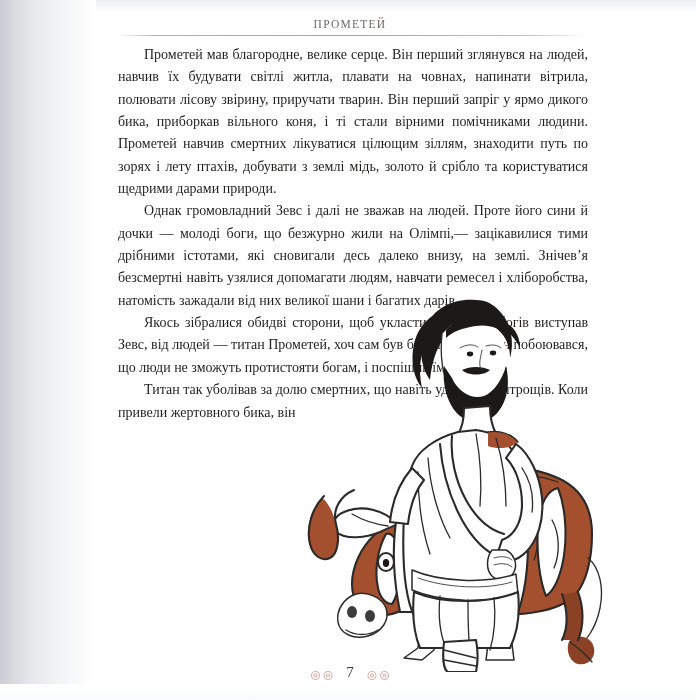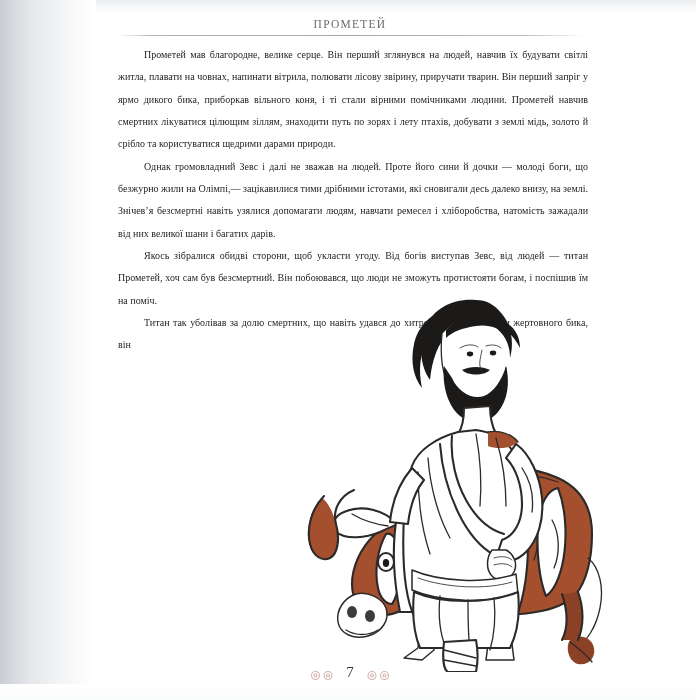--- a/index.html
+++ b/index.html
@@ -64,21 +64,21 @@
     background: linear-gradient(to right,
         rgba(190,188,186,0) 0%, #b7b2ae 8%, #a9a4a0 50%, #c3bfbb 88%, rgba(190,188,186,0) 100%);
   }
 
   
   .textblock {
     position: absolute;
     left: 118px;
     top: 44px;
     width: 470px;
-    font-size: 10px;
+    font-size: 14px;
     line-height: 22.35px;
     text-align: justify;
     text-justify: inter-word;
     hyphens: manual;
   }
   .textblock p {
     margin: 0;
     text-indent: 26px;
   }
   

